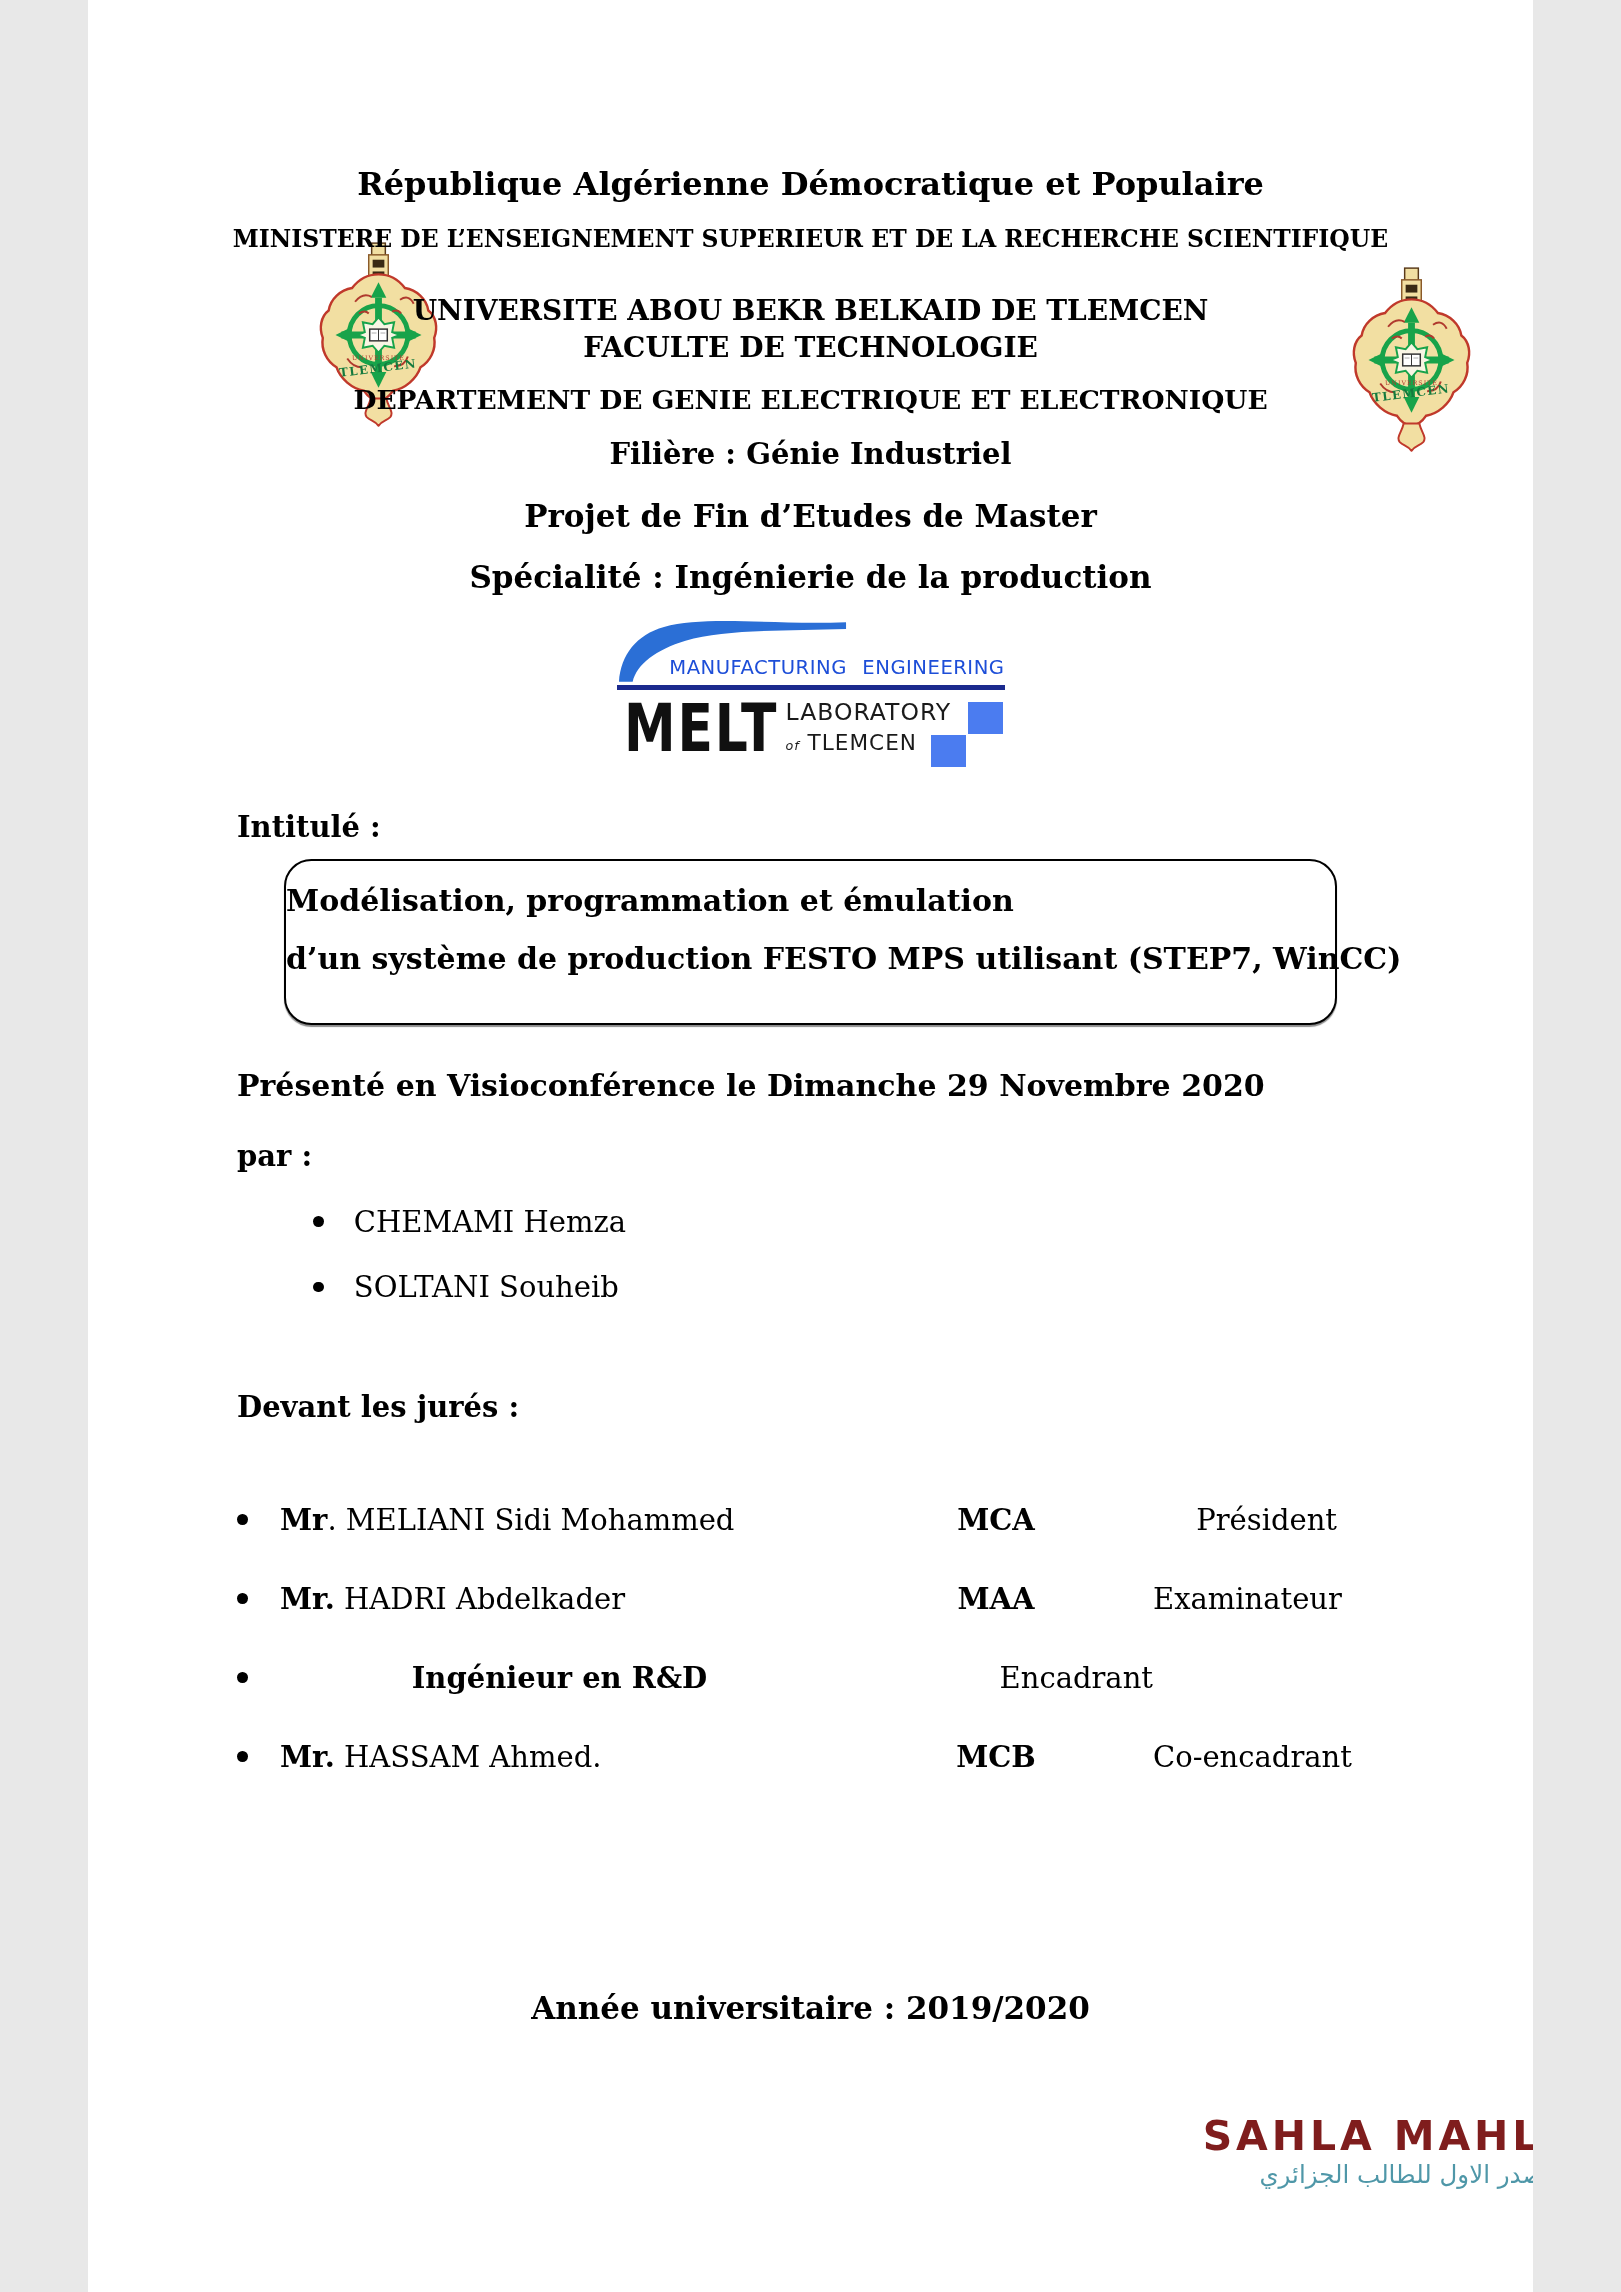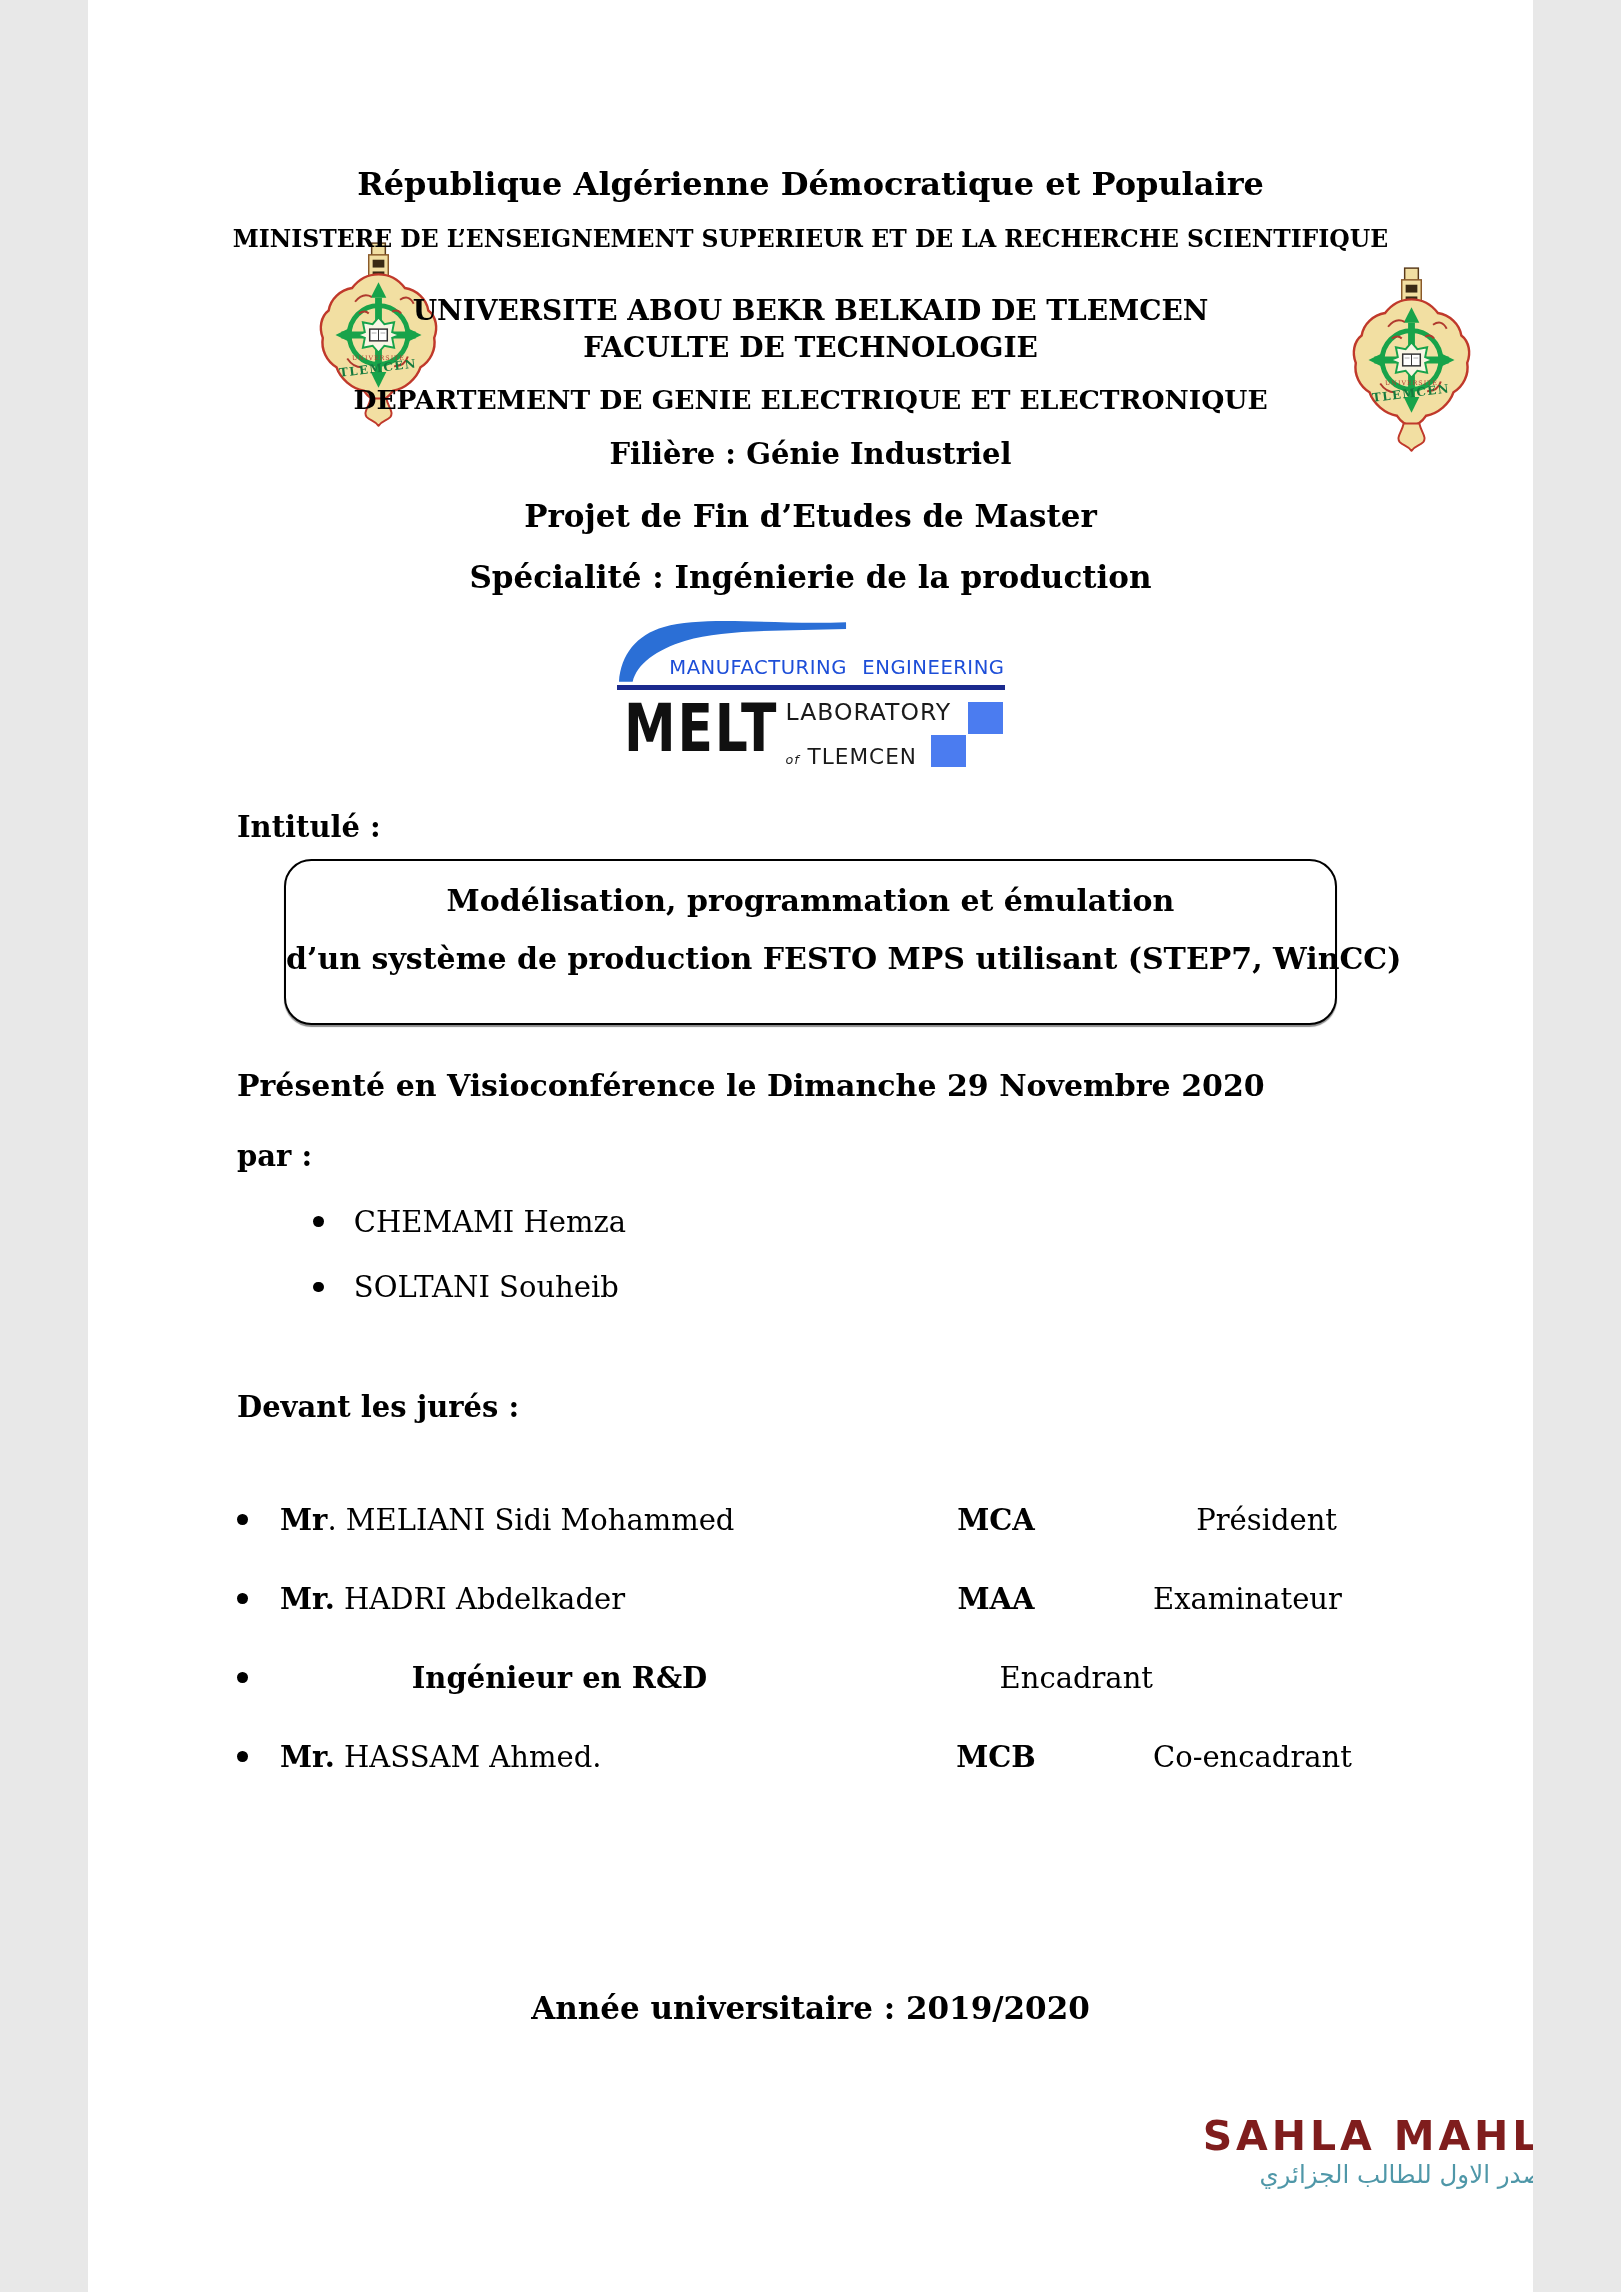--- a/index.html
+++ b/index.html
@@ -28,31 +28,31 @@
   .melt-top { position:relative; height:63px; }
   .melt-swoosh { position:absolute; left:0; top:0; width:231px; height:61px; }
   .melt-top-text { position:absolute; right:0; bottom:4.9px; font-size:19.6px; letter-spacing:0.5px;
                    word-spacing:8.8px; color:#1d4ed8; white-space:nowrap; }
   .melt-rule { height:4.9px; background:#1b2a8e; margin:1px 0 3.9px; }
   .melt-bottom { position:relative; height:90px; }
   .melt-name { position:absolute; left:7.8px; top:0; font-size:59px; font-weight:bold; letter-spacing:2px;
                line-height:1.05; color:#101010; transform:scale(0.88,1.12); transform-origin:left top; }
   .melt-lab { position:absolute; left:169px; top:3.9px; color:#1a1a1a; }
   .melt-lab .lab1 { display:block; font-size:23.5px; letter-spacing:1px; }
-  .melt-lab .lab2 { display:block; font-size:21.6px; letter-spacing:1px; margin-top:18px; }
+  .melt-lab .lab2 { display:block; font-size:21.6px; letter-spacing:1px; margin-top:4px; }
   .melt-lab .of   { font-size:12.7px; }
   .melt-squares { position:absolute; right:0; top:7.8px; width:78px; height:71px; }
   .sq { position:absolute; width:35px; height:32px; background:#4b7cf0; }
   .sq1 { right:2px;  top:0; }
   .sq2 { right:39px; top:33px; }
 
   .intitule { position:absolute; left:149px; top:810px; font-size:29px; font-weight:bold; }
 
   .title-box { position:absolute; left:196px; right:196px; top:859px; height:162px;
-               border:2.9px solid #000; border-radius:27.4px; text-align:center;
+               border:2.9px solid #000; border-radius:27.4px; text-align:left;
                box-shadow:0 2px 1px rgba(0,0,0,0.45); background:#fff; }
   .title-box .t1 { margin-top:21.6px; font-size:30px; font-weight:bold; white-space:nowrap; }
   .title-box .t2 { margin-top:23.5px; font-size:30px; font-weight:bold; white-space:nowrap; }
 
   .presente { position:absolute; left:149px; top:1068px; font-size:30px; font-weight:bold; }
   .par      { position:absolute; left:149px; top:1139px; font-size:29px; font-weight:bold; }
 
   .authors { position:absolute; left:225px; top:1202px; }
   .author-row { display:flex; align-items:center; height:39px; margin-bottom:26.5px; font-size:29px; }
   .dot { width:10.8px; height:10.8px; border-radius:50%; background:#000; flex:0 0 auto; }

